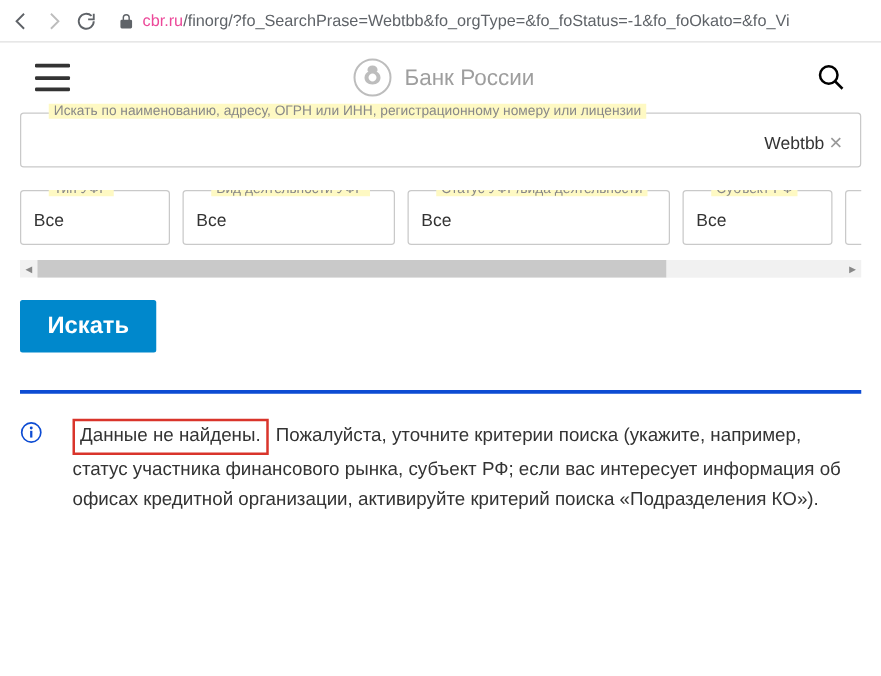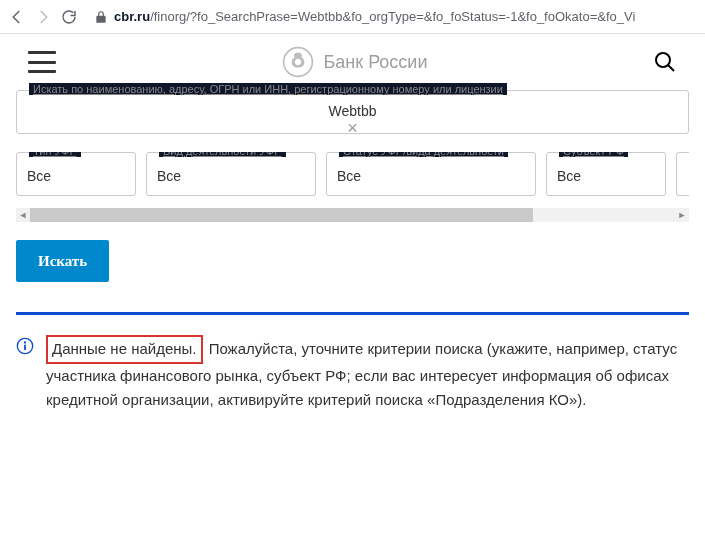--- a/index.html
+++ b/index.html
@@ -5,64 +5,64 @@
   * { box-sizing: border-box; margin: 0; padding: 0; }
   body { font-family: Arial, Helvetica, sans-serif; font-size: 14px; color: #333; width: 705px; }
   
   
   .browser-bar { display: flex; align-items: center; height: 34px; padding: 0 8px; gap: 8px; background: #fff; border-bottom: 1px solid #e0e0e0; }
   .nav-arrow { width: 18px; height: 18px; display: flex; align-items: center; justify-content: center; color: #5f6368; }
   .nav-arrow.disabled { color: #bdbdbd; }
   .reload-icon { width: 18px; height: 18px; color: #5f6368; }
   .url-area { flex: 1; display: flex; align-items: center; gap: 6px; padding: 0 8px; height: 26px; color: #5f6368; font-size: 13px; overflow: hidden; white-space: nowrap; }
   .lock-icon { width: 14px; height: 14px; flex-shrink: 0; }
-  .url-text .host { color: #0f172a; font-weight: bold; }
+  .url-text .host { color: #ec4899; }
   
   
   .site-header { display: flex; align-items: center; justify-content: space-between; height: 56px; padding: 0 28px; }
   .hamburger { width: 28px; height: 22px; display: flex; flex-direction: column; justify-content: space-between; cursor: pointer; }
   .hamburger span { display: block; height: 3px; background: #333; border-radius: 1px; }
   .brand { display: flex; align-items: center; gap: 10px; color: #9e9e9e; font-size: 18px; }
   .brand-logo { width: 32px; height: 32px; }
   .search-icon { width: 24px; height: 24px; cursor: pointer; color: #000; }
   
   .page { padding: 0 16px; }
   .page-title { font-size: 22px; font-weight: 700; margin: 12px 0 24px; color: #222; }
   
   
   .field { position: relative; border: 1px solid #c9c9c9; border-radius: 3px; background: #fff; }
-  .field-legend { position: absolute; top: -8px; left: 12px; background: #0f172a; padding: 0 4px; font-size: 11px; color: #888; white-space: nowrap; max-width: calc(100% - 20px); overflow: hidden; text-overflow: ellipsis; text-decoration: underline; }
+  .field-legend { position: absolute; top: -8px; left: 22px; background: #fef9c3; padding: 0 4px; font-size: 11px; color: #888; white-space: nowrap; max-width: calc(100% - 20px); overflow: hidden; text-overflow: ellipsis; }
   .field-input { display: flex; align-items: center; padding: 12px 10px 8px; font-size: 14px; color: #333; height: 42px; }
   .main-field { margin-bottom: 18px; }
-  .main-field .field-input { justify-content: space-between; flex-direction: column; }
+  .main-field .field-input { justify-content: flex-end; }
   .clear-btn { color: #999; font-size: 18px; cursor: pointer; line-height: 1; padding: 0 4px; }
   
   .filter-row { display: flex; gap: 10px; overflow: hidden; }
   .filter-row .field { flex: 0 0 auto; }
   .f-type { width: 120px; }
   .f-activity { width: 170px; }
   .f-status { width: 210px; }
   .f-region { width: 120px; }
   .f-extra { width: 20px; flex-shrink: 0; }
   
   
   .hscroll { margin-top: 12px; height: 14px; background: #f1f1f1; position: relative; display: flex; align-items: center; }
   .hscroll-caret { width: 14px; height: 14px; display: flex; align-items: center; justify-content: center; color: #888; font-size: 9px; }
   .hscroll-track { flex: 1; height: 14px; background: #f1f1f1; position: relative; }
   .hscroll-thumb { position: absolute; left: 0; top: 0; height: 14px; width: 78%; background: #c9c9c9; }
   
   
   .actions { display: flex; gap: 14px; margin: 18px 0 30px; }
-  .btn { height: 42px; padding: 0 22px; border-radius: 2px; font-size: 15px; display: inline-flex; align-items: center; cursor: pointer; font-family: Liberation Serif, serif; }
+  .btn { height: 42px; padding: 0 22px; border-radius: 2px; font-size: 19px; display: inline-flex; align-items: center; cursor: pointer; }
   .btn-primary { background: #0088cc; color: #fff; border: none; font-weight: 700; }
   .btn-secondary { background: #fff; color: #333; border: 1px solid #c9c9c9; }
   
   
   .divider { height: 3px; background: #0d4cd3; margin: 0 0 20px; }
-  .notice { display: flex; gap: 12px; padding: 0 0 20px; }
+  .notice { display: flex; gap: 24px; padding: 0 0 20px; }
   .info-icon { width: 18px; height: 18px; flex-shrink: 0; margin-top: 2px; }
   .notice-text { font-size: 15px; line-height: 1.55; color: #333; }
   .not-found { border: 2px solid #d9342b; padding: 0 4px 2px; margin-right: 2px; display: inline-block; }
   
   svg { display: block; }
 </style>
 </head>
 <body>
 
 <div class="browser-bar">

